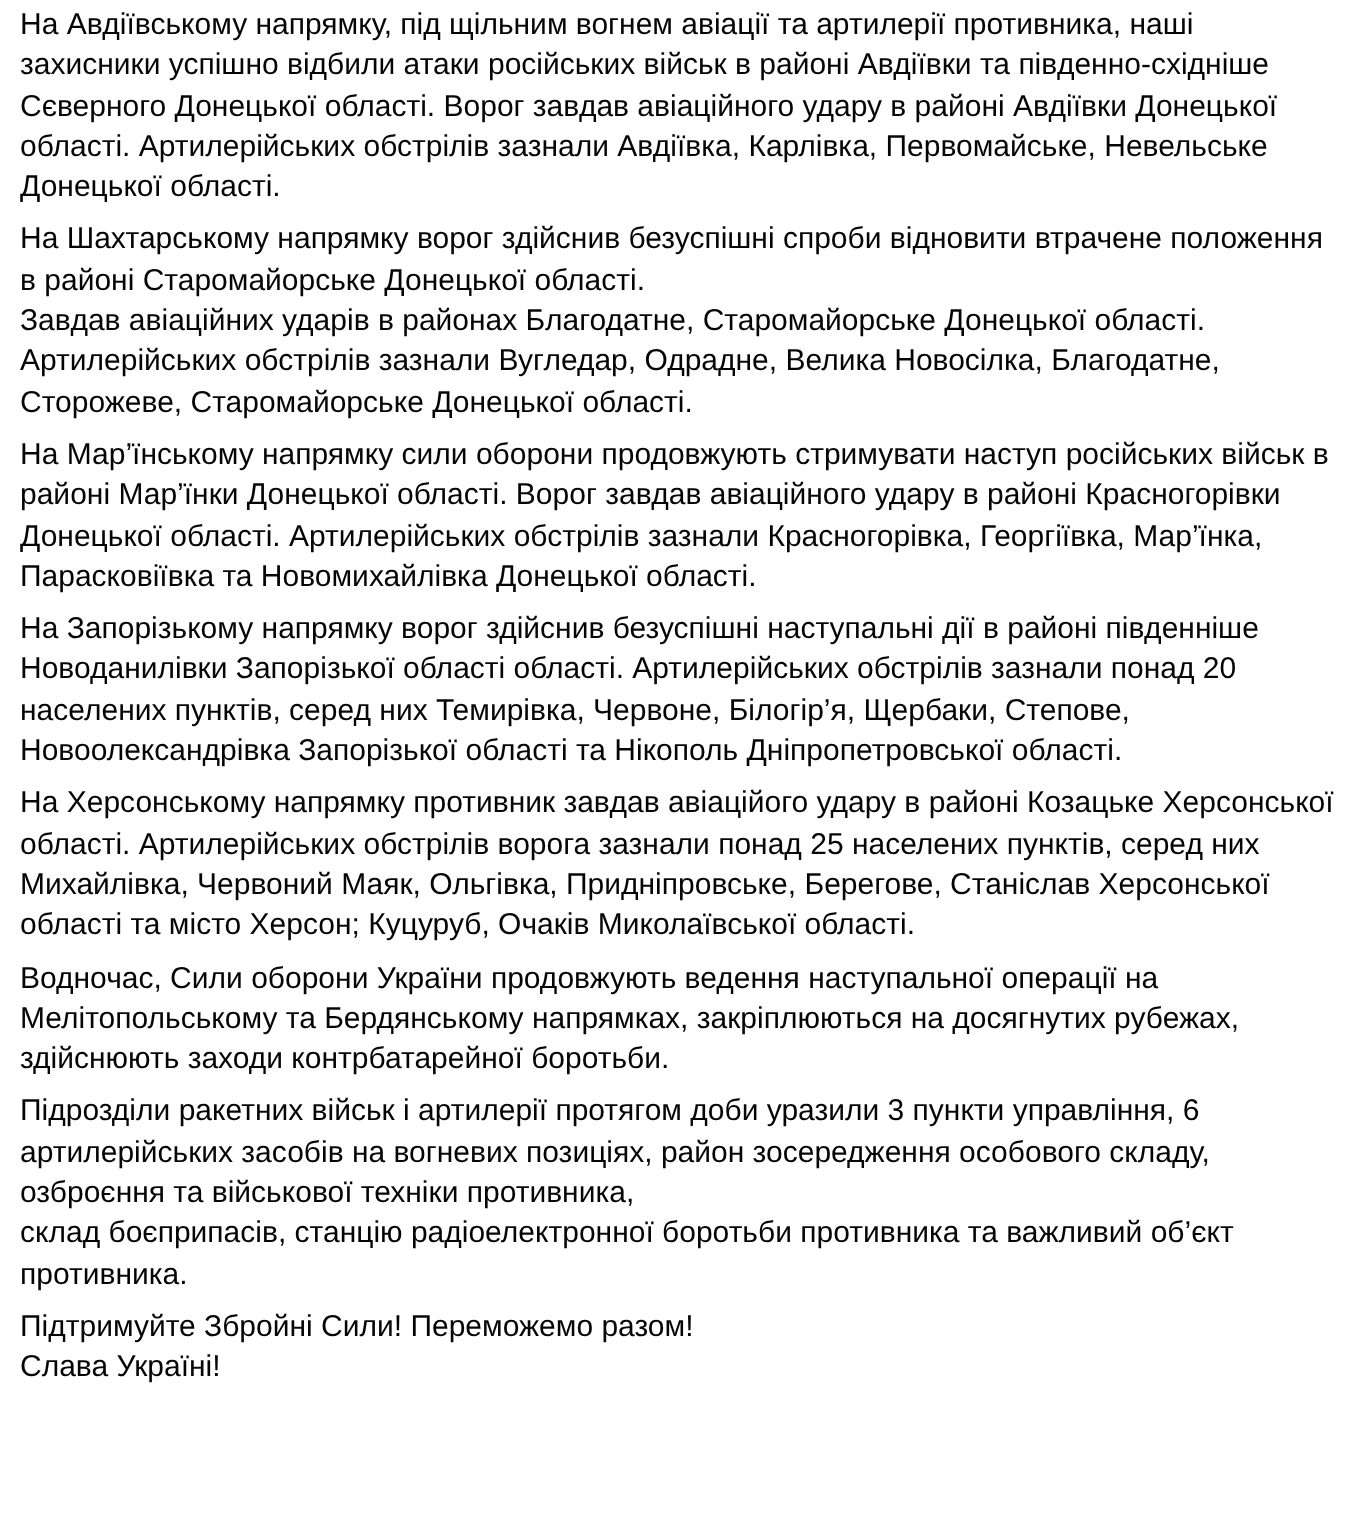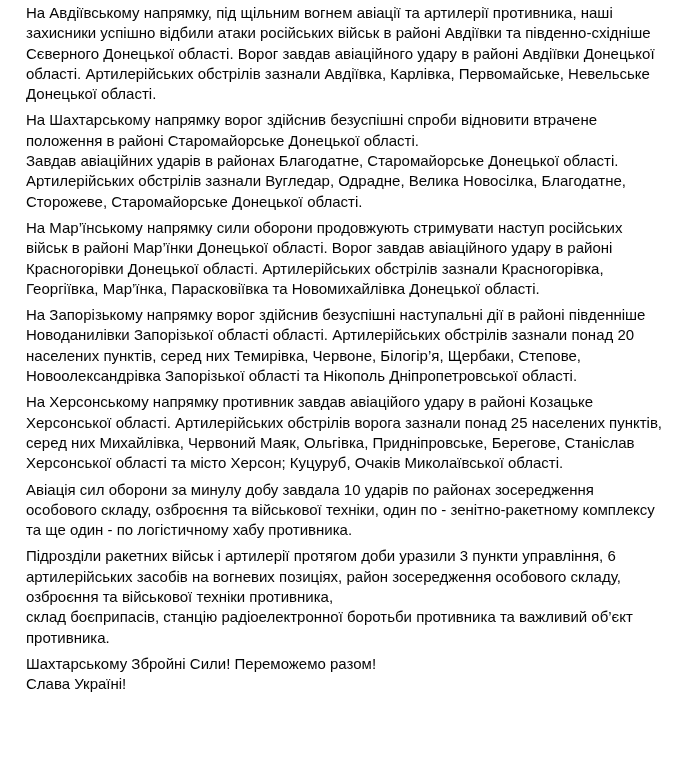--- a/index.html
+++ b/index.html
@@ -8,21 +8,21 @@
   }
   body {
     width: 686px;
     height: 768px;
     overflow: hidden;
     background: #ffffff;
   }
   .post-text {
     box-sizing: border-box;
     width: 686px;
-    padding: 3px 18px 0 26px;
+    padding: 3px 18px 0 10px;
     font-family: "Liberation Sans", "DejaVu Sans", sans-serif;
     font-size: 15px;
     line-height: 20.3px;
     color: #050505;
     letter-spacing: 0;
   }
   .post-text p.para {
     margin: 0 0 6px 0;
     white-space: pre-wrap;       
     overflow-wrap: break-word;
@@ -35,19 +35,19 @@
 <body style="background: rgb(255, 255, 255);">
 
 <div class="post-text" style="color: rgb(5, 5, 5);">
     <p class="para">На Авдіївському напрямку, під щільним вогнем авіації та артилерії противника, наші захисники успішно відбили атаки російських військ в районі Авдіївки та південно-східніше Сєверного Донецької області. Ворог завдав авіаційного удару в районі Авдіївки Донецької області. Артилерійських обстрілів зазнали Авдіївка, Карлівка, Первомайське, Невельське Донецької області.</p>
     <p class="para">На Шахтарському напрямку ворог здійснив безуспішні спроби відновити втрачене положення в районі Старомайорське Донецької області.
 Завдав авіаційних ударів в районах Благодатне, Старомайорське Донецької області.
 Артилерійських обстрілів зазнали Вугледар, Одрадне, Велика Новосілка, Благодатне, Сторожеве, Старомайорське Донецької області.</p>
     <p class="para">На Мар’їнському напрямку сили оборони продовжують стримувати наступ російських військ в районі Мар’їнки Донецької області. Ворог завдав авіаційного удару в районі Красногорівки Донецької області. Артилерійських обстрілів зазнали Красногорівка, Георгіївка, Мар’їнка, Парасковіївка та Новомихайлівка Донецької області.</p>
     <p class="para">На Запорізькому напрямку ворог здійснив безуспішні наступальні дії в районі південніше Новоданилівки Запорізької області області. Артилерійських обстрілів зазнали понад 20 населених пунктів, серед них Темирівка, Червоне, Білогір’я, Щербаки, Степове, Новоолександрівка Запорізької області та Нікополь Дніпропетровської області.</p>
     <p class="para">На Херсонському напрямку противник завдав авіаційого удару в районі Козацьке Херсонської області. Артилерійських обстрілів ворога зазнали понад 25 населених пунктів, серед них Михайлівка, Червоний Маяк, Ольгівка, Придніпровське, Берегове, Станіслав Херсонської області та місто Херсон; Куцуруб, Очаків Миколаївської області.</p>
-    <p class="para">Авіація сил оборони за минулу добу завдала 10 ударів по районах зосередження особового складу, озброєння та військової техніки, один по - зенітно-ракетному комплексу та ще один - по логістичному хабу противника.</p>
+    <p class="para">Водночас, Сили оборони України продовжують ведення наступальної операції на Мелітопольському та Бердянському напрямках, закріплюються на досягнутих рубежах, здійснюють заходи контрбатарейної боротьби.</p>
     <p class="para">Підрозділи ракетних військ і артилерії протягом доби уразили 3 пункти управління, 6 артилерійських засобів на вогневих позиціях, район зосередження особового складу,
 озброєння та військової техніки противника,
 склад боєприпасів, станцію радіоелектронної боротьби противника та важливий об’єкт противника.</p>
-    <p class="para">Шахтарському Збройні Сили! Переможемо разом!
+    <p class="para">Підтримуйте Збройні Сили! Переможемо разом!
 Слава Україні!</p>
   </div>
 
 </body></html>

